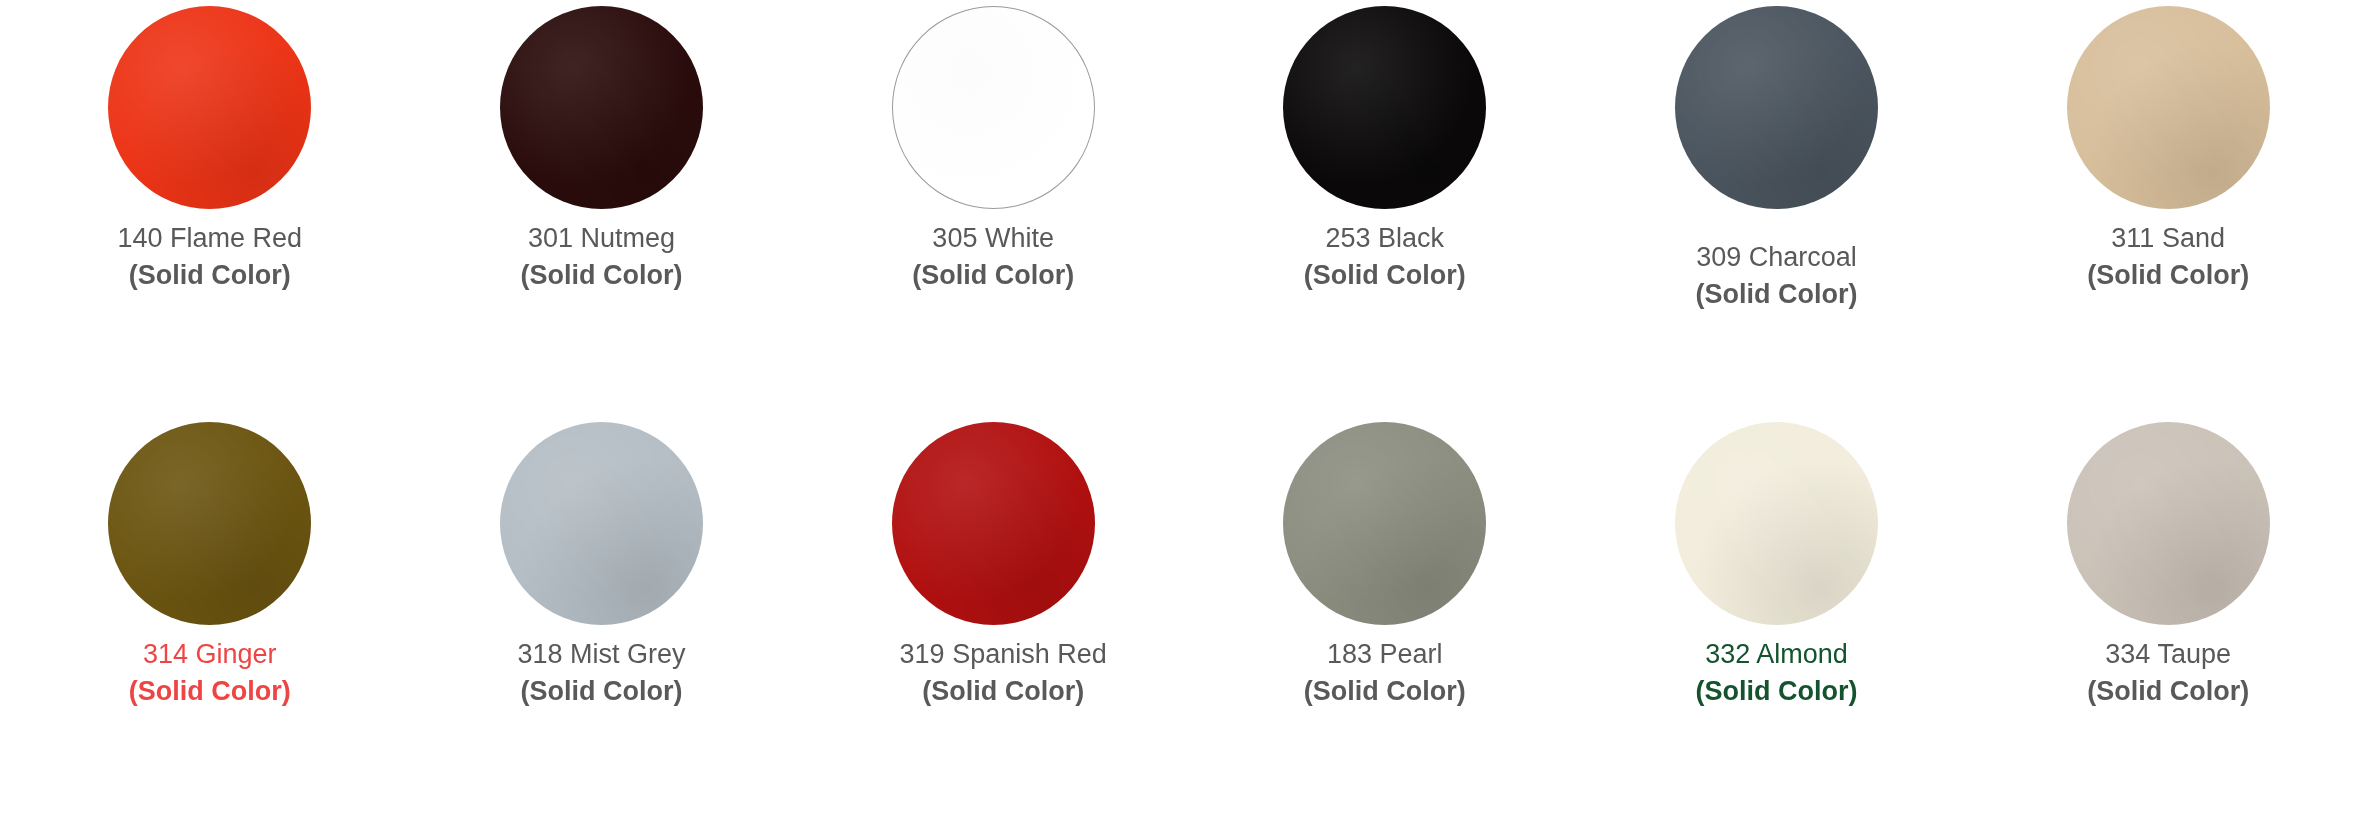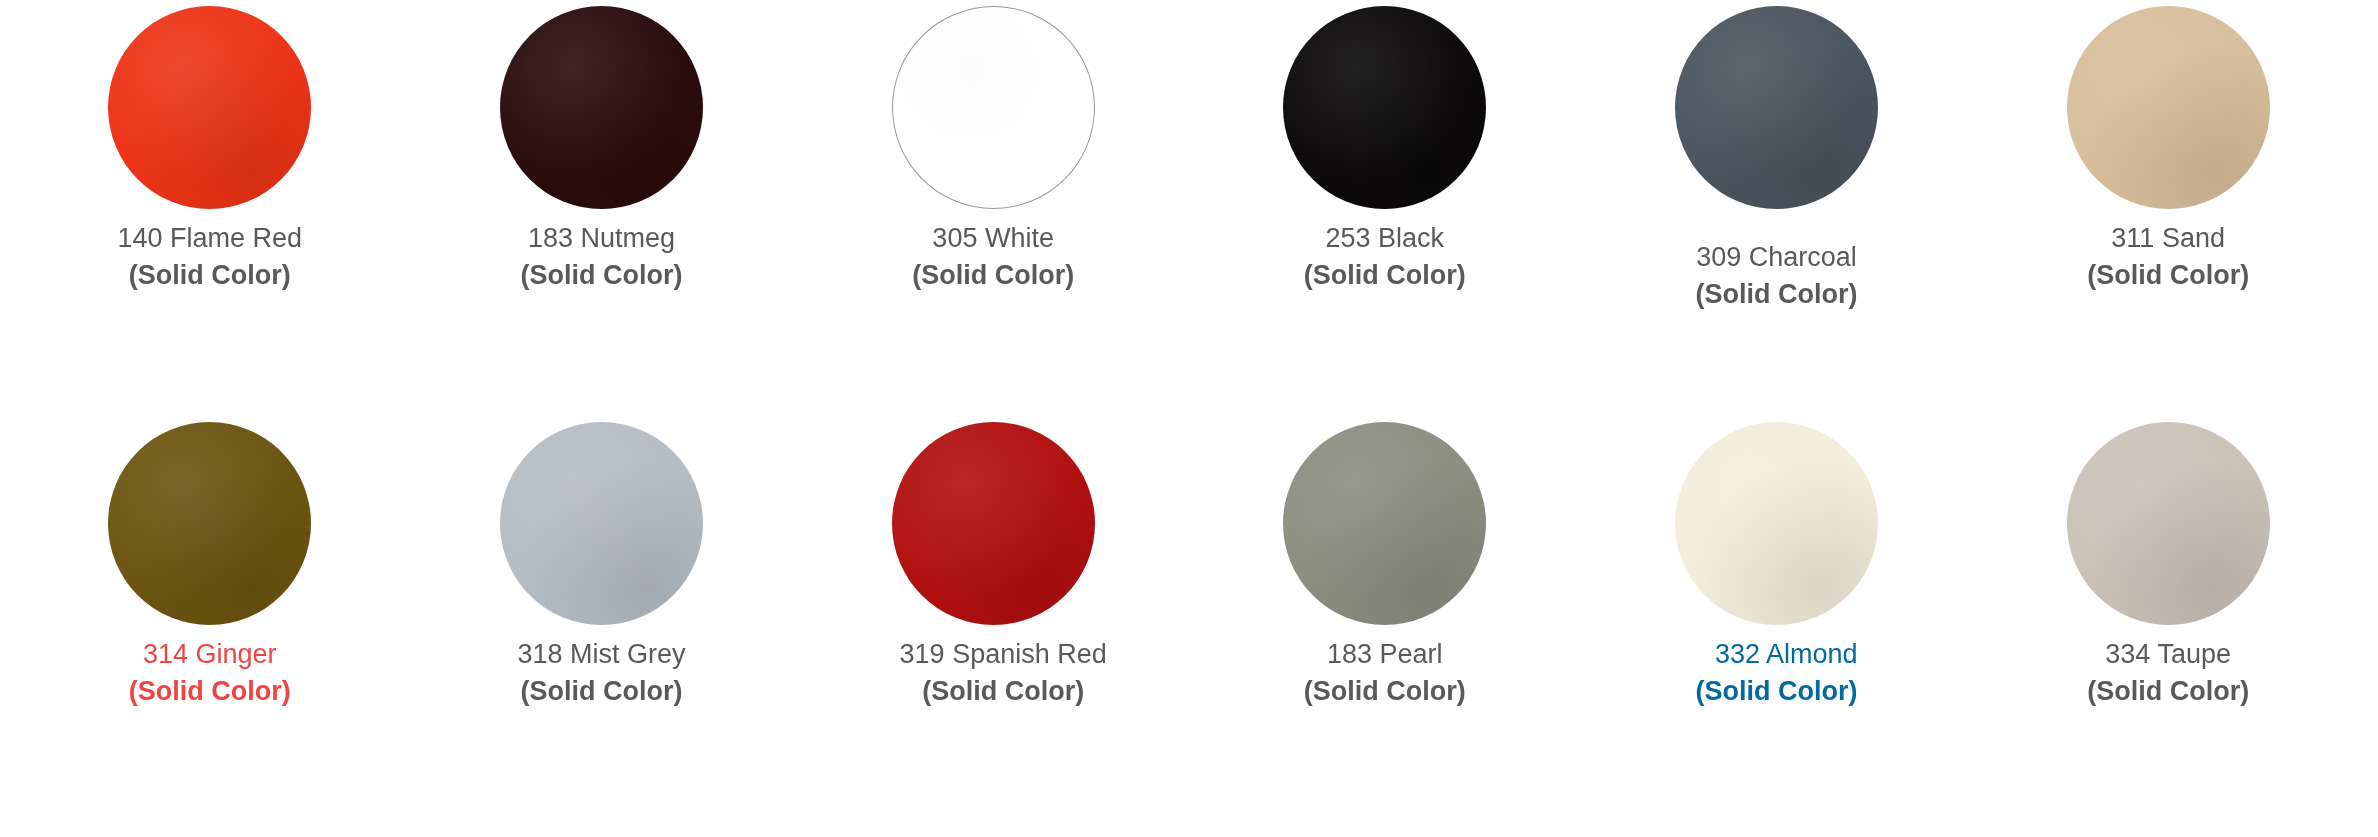--- a/index.html
+++ b/index.html
@@ -85,21 +85,21 @@
     <div class="swatch-cell">
       <div class="swatch-disc" style="background: rgb(237, 52, 23);"></div>
       <div class="swatch-caption" style="color: rgb(89, 89, 89);">
         <span class="swatch-name">140 Flame Red</span>
         <span class="swatch-type">(Solid Color)</span>
       </div>
     </div>
     <div class="swatch-cell">
       <div class="swatch-disc" style="background: rgb(43, 12, 12);"></div>
       <div class="swatch-caption" style="color: rgb(89, 89, 89);">
-        <span class="swatch-name">183 Nutmeg</span>
+        <span class="swatch-name">301 Nutmeg</span>
         <span class="swatch-type">(Solid Color)</span>
       </div>
     </div>
     <div class="swatch-cell">
       <div class="swatch-disc outlined" style="background: rgb(255, 255, 255);"></div>
       <div class="swatch-caption" style="color: rgb(89, 89, 89);">
         <span class="swatch-name">305 White</span>
         <span class="swatch-type">(Solid Color)</span>
       </div>
     </div>
@@ -147,21 +147,21 @@
     </div>
     <div class="swatch-cell">
       <div class="swatch-disc" style="background: rgb(140, 142, 128);"></div>
       <div class="swatch-caption" style="color: rgb(89, 89, 89);">
         <span class="swatch-name">183 Pearl</span>
         <span class="swatch-type">(Solid Color)</span>
       </div>
     </div>
     <div class="swatch-cell">
       <div class="swatch-disc" style="background: rgb(242, 237, 220);"></div>
-      <div class="swatch-caption" style="color: #0369a1; text-align: right;">
+      <div class="swatch-caption" style="color: #14532d;">
         <span class="swatch-name">332 Almond</span>
         <span class="swatch-type">(Solid Color)</span>
       </div>
     </div>
     <div class="swatch-cell">
       <div class="swatch-disc" style="background: rgb(203, 194, 184);"></div>
       <div class="swatch-caption" style="color: rgb(89, 89, 89);">
         <span class="swatch-name">334 Taupe</span>
         <span class="swatch-type">(Solid Color)</span>
       </div>

